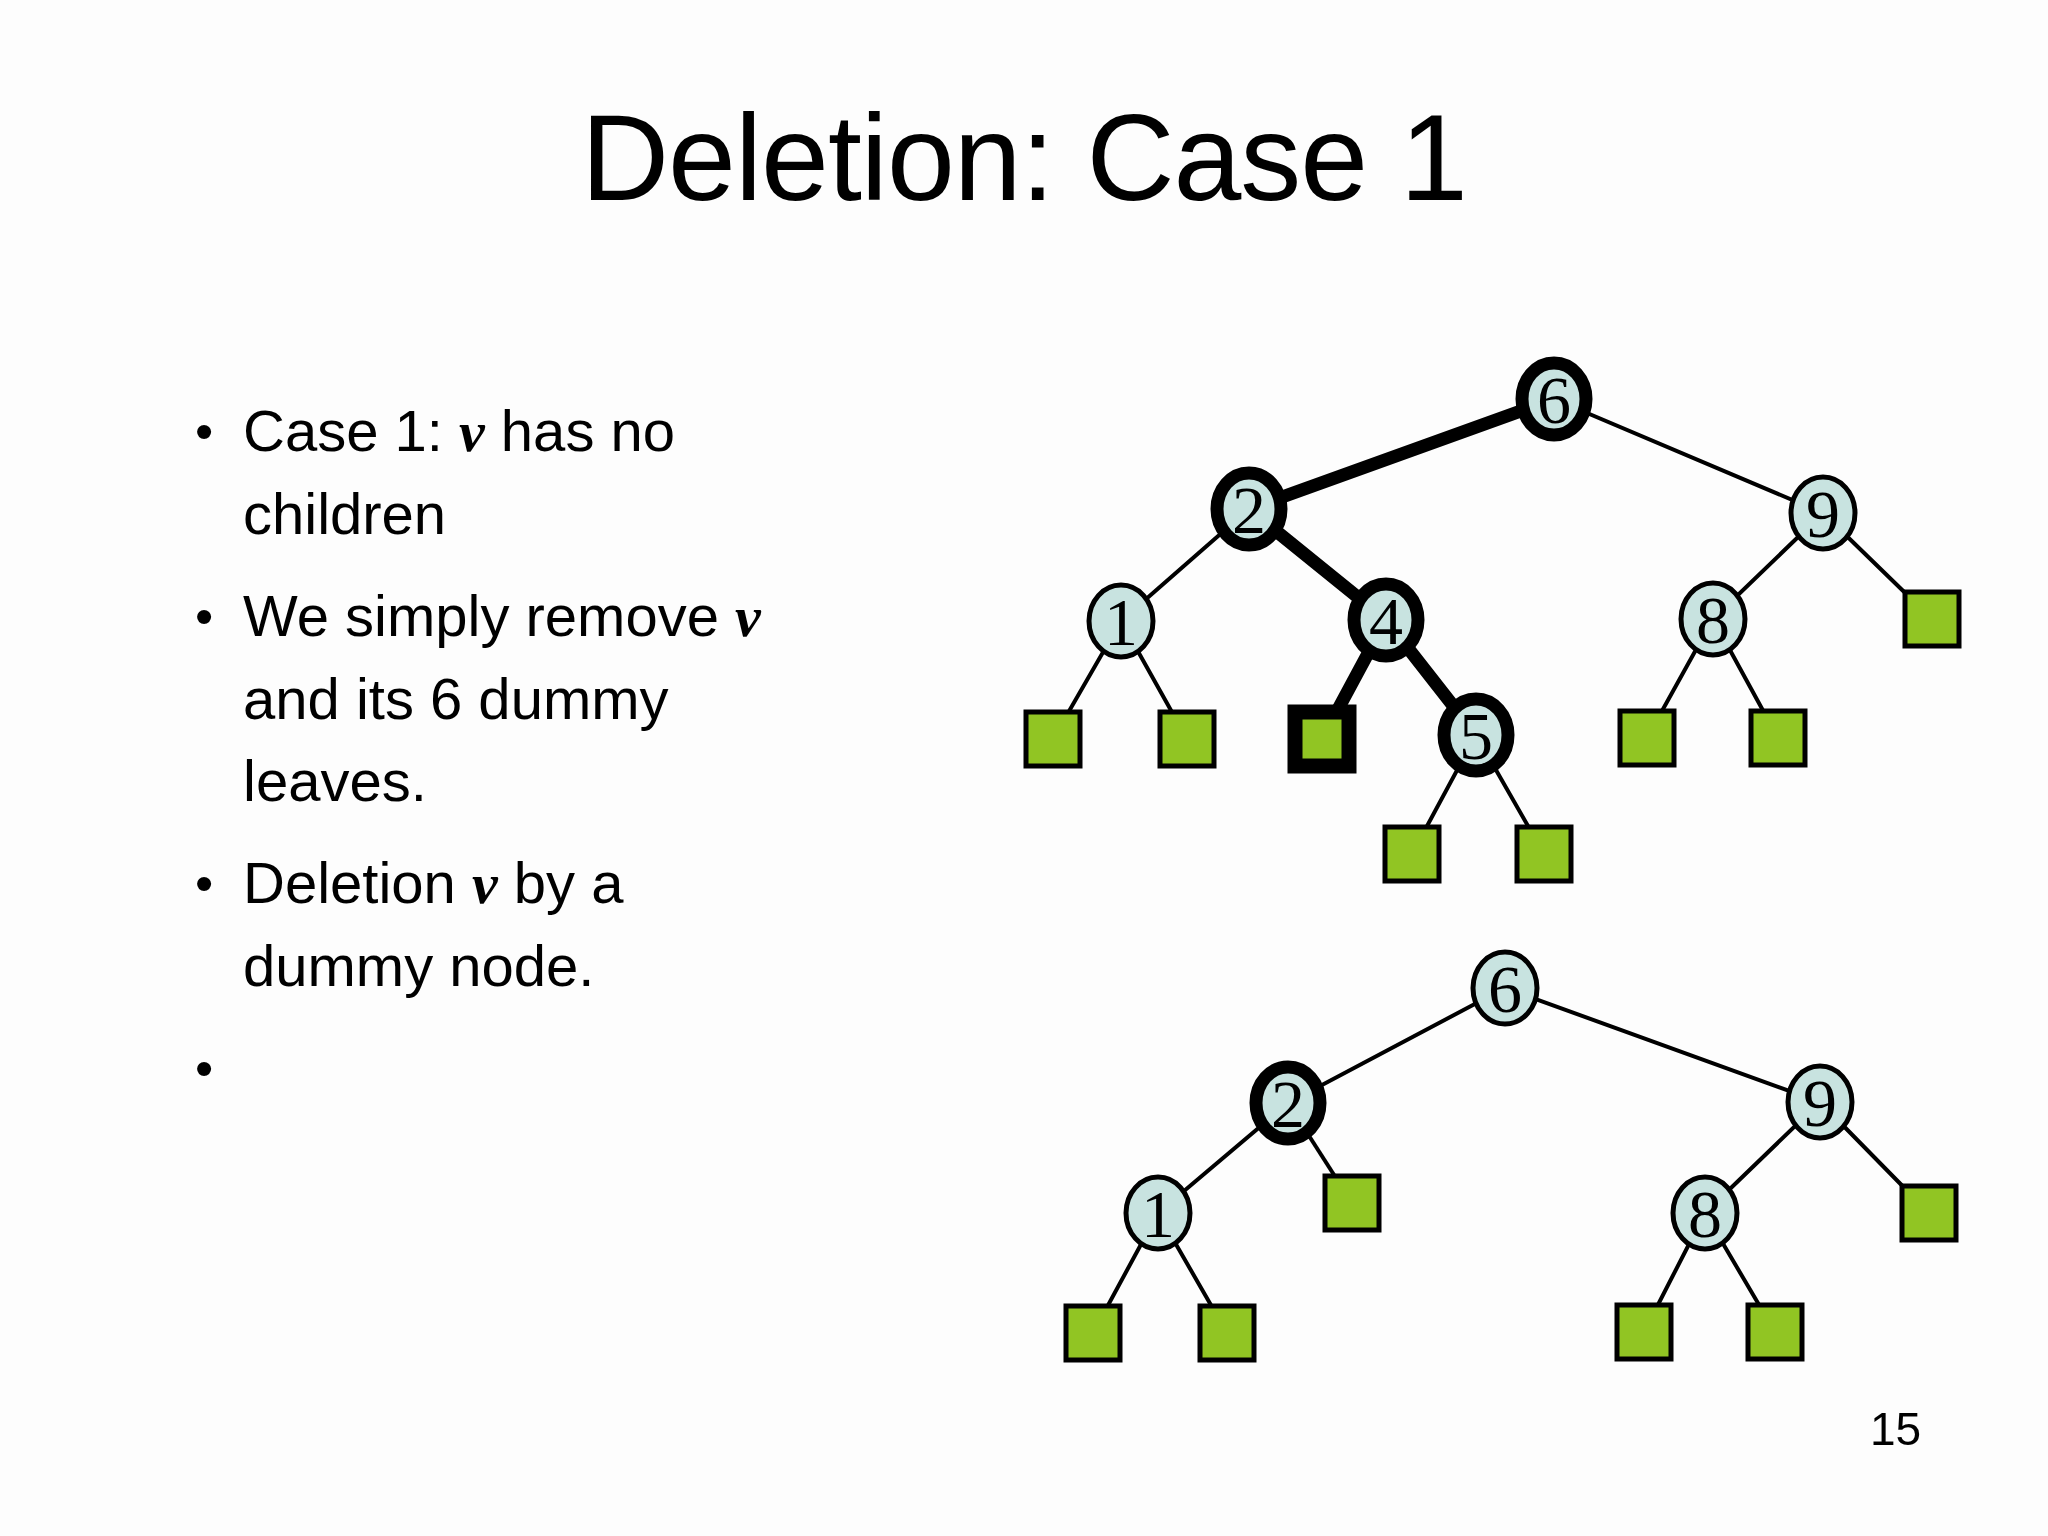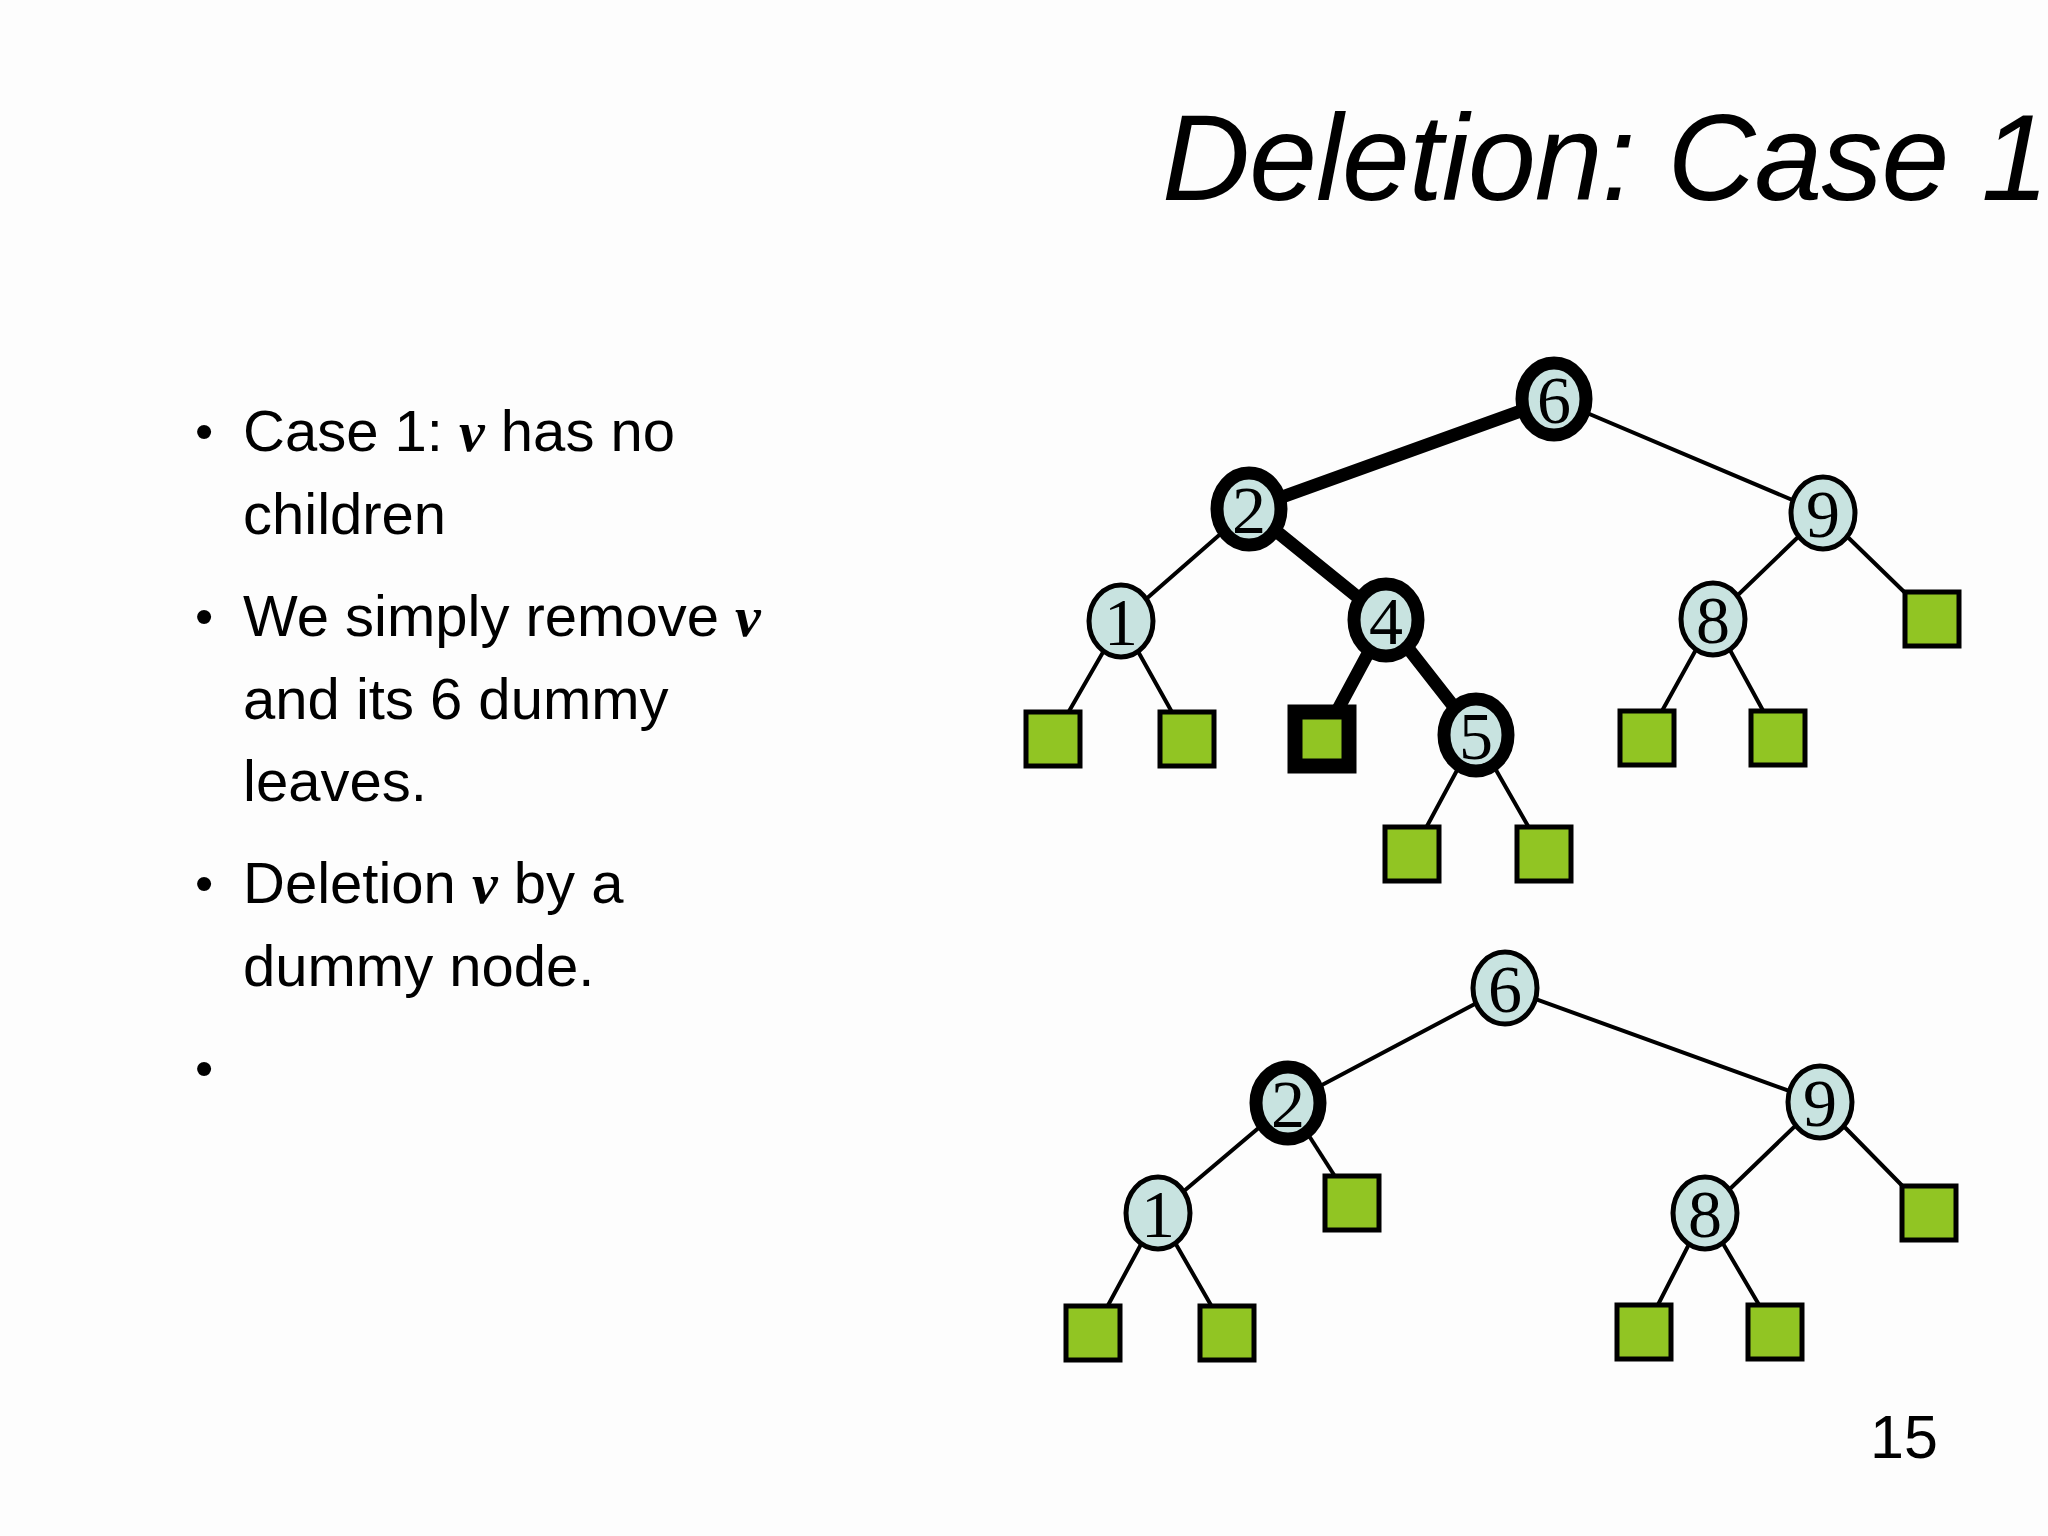--- a/index.html
+++ b/index.html
@@ -11,26 +11,25 @@
     background: #fdfdfd;
     overflow: hidden;
     font-family: "Liberation Sans", sans-serif;
     color: #000;
   }
   .title {
     position: absolute;
     left: 0;
     right: 0;
     top: 88px;
-    text-align: right;
+    text-align: center;
     font-size: 122px;
     font-weight: 400;
     letter-spacing: -1px;
     white-space: nowrap;
-    font-style: italic;
   }
   .bullets {
     position: absolute;
     left: 195px;
     top: 390px;
     width: 600px;
     list-style: none;
     margin: 0;
     padding: 0;
     font-size: 58px;
@@ -56,21 +55,21 @@
     position: absolute;
     left: 0;
     top: 0;
     width: 2048px;
     height: 1536px;
   }
   .page-number {
     position: absolute;
     left: 1870px;
     top: 1402px;
-    font-size: 61px;
+    font-size: 46px;
   }
 </style>
 </head>
 <body>
 
 <div class="slide">
 
   <div class="title">Deletion: Case 1</div>
 
   <ul class="bullets">

